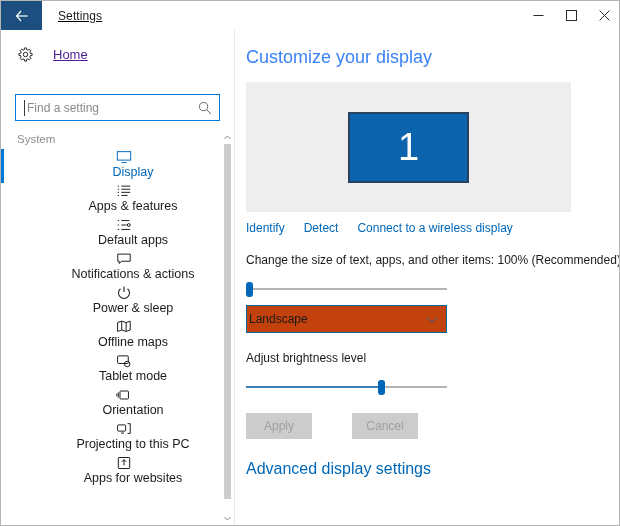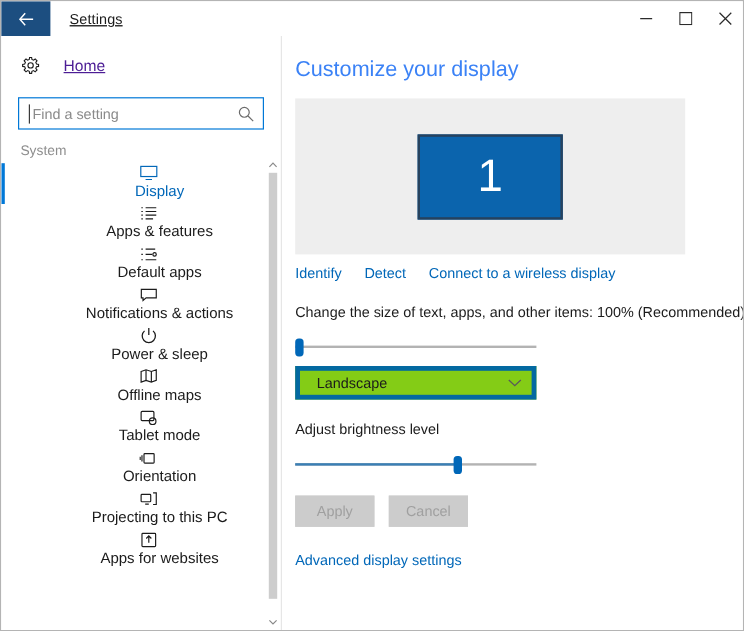--- a/index.html
+++ b/index.html
@@ -94,21 +94,21 @@
     justify-content: flex-start;
     flex: none;
   }
   .home-label {
     font-size: 13px;
     color: #4c1d95;
     margin-left: 14px;
     text-decoration: underline;
   }
   .search-wrap {
-    margin: 9px 14px 0 14px;
+    margin: 22px 14px 0 14px;
     position: relative;
     text-align: right;
   }
   .search-box {
     height: 27px;
     border: 1px solid #0078d7;
     box-sizing: border-box;
     background: #ffffff;
     display: flex;
     align-items: center;
@@ -294,52 +294,53 @@
 
   .label-above {
     font-size: 12px;
     color: #1b1b1b;
     margin: 18px 0 0 10px;
   }
   .dropdown {
     margin: 7px 0 0 10px;
     width: 201px;
     height: 28px;
-    border: 4px solid #0369a1;
-    background: #84cc16;
-    box-sizing: border-box;
-    display: flex;
-    align-items: center;
-    padding: 0 8px 0 14px;
+    border: 1px solid #0369a1;
+    background: #c2410c;
+    box-sizing: border-box;
+    display: flex;
+    align-items: center;
+    padding: 0 8px 0 2px;
     justify-content: space-between;
   }
   .dropdown-value {
     font-size: 12px;
     color: #1b1b1b;
   }
   .btn-row {
     margin: 17px 0 0 10px;
     display: flex;
+    gap: 28px;
   }
   .btn {
     width: 66px;
     height: 26px;
     background: #cccccc;
     border: 1px solid #cccccc;
     box-sizing: border-box;
     display: flex;
     align-items: center;
     justify-content: center;
     font-size: 12px;
     color: #a0a0a0;
     margin-right: 12px;
   }
   .adv-link {
     margin: 21px 0 0 10px;
-    font-size: 12px;
+    font-size: 16px;
     color: #0067b8;
   }
 </style>
 </head>
 <body>
 
 <div class="window">
 
   <div class="titlebar">
     <div class="back-btn">

